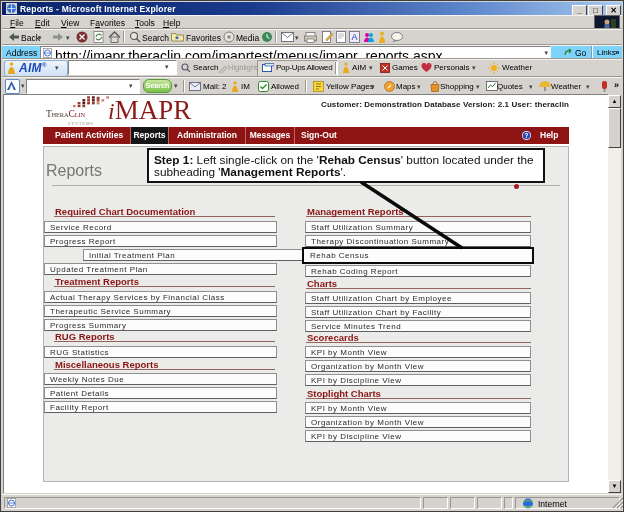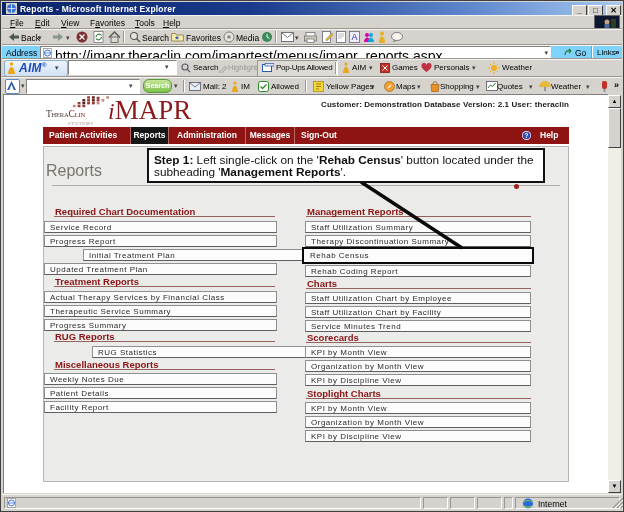--- a/index.html
+++ b/index.html
@@ -328,21 +328,21 @@
       <rect x="3" y="9" width="3" height="2.5" fill="#c8887a"></rect>
       <rect x="8" y="9" width="3" height="2.5"></rect>
       <rect x="13" y="9" width="3" height="2.5"></rect>
       <rect x="38" y="0" width="3" height="2.5" fill="#c8887a"></rect>
     </g>
 </svg>
 <div class="abs" style="left:108px;top:97px;font-family:'Liberation Serif',serif;color:#8b1a1a;font-size:27px;line-height:27px;"><i style="font-size:24px;">i</i>MAPR</div>
 <div class="abs" id="custtxt" style="left:321px;top:100px;">Customer: Demonstration Database Version: 2.1 User: theraclin</div>
 
 <div class="abs" id="navbar">
-  <div class="tab" style="left:0;width:88px;text-align:left;padding-left:6px;">Patient Activities</div>
+  <div class="tab" style="left:0;width:88px;text-align:left;padding-left:12px;">Patient Activities</div>
   <div class="tab" style="left:88px;width:38px;background:#161616;">Reports</div>
   <div class="tab" style="left:126px;width:77px;">Administration</div>
   <div class="tab" style="left:203px;width:49px;">Messages</div>
   <div class="tab" style="left:252px;width:48px;border-right:none;">Sign-Out</div>
   <svg class="icon" style="left:479px;top:4px" width="9" height="9" viewBox="0 0 9 9">
       <circle cx="4.5" cy="4.5" r="4.5" fill="#fff"></circle>
       <circle cx="4.5" cy="4.5" r="3.8" fill="#2a4ab8"></circle>
       <text x="4.5" y="7" font-size="6.5" font-weight="bold" text-anchor="middle" fill="#fff" font-family="Liberation Sans">?</text>
     </svg>
   <div class="abs" style="left:497px;top:0;height:17px;line-height:17px;color:#fff;font-weight:bold;font-size:8.5px;">Help</div>
@@ -355,21 +355,21 @@
 <div class="h" style="left:54px;top:206px;width:220px;">Required Chart Documentation</div>
 <div class="b" style="left:44px;top:221px;">Service Record</div>
 <div class="b" style="left:44px;top:235px;">Progress Report</div>
 <div class="b" style="left:44px;top:249px;margin-left:39px;">Initial Treatment Plan</div>
 <div class="b" style="left:44px;top:263px;">Updated Treatment Plan</div>
 <div class="h" style="left:54px;top:276px;width:220px;">Treatment Reports</div>
 <div class="b" style="left:44px;top:291px;">Actual Therapy Services by Financial Class</div>
 <div class="b" style="left:44px;top:305px;">Therapeutic Service Summary</div>
 <div class="b" style="left:44px;top:319px;">Progress Summary</div>
 <div class="h" style="left:54px;top:331px;width:220px;">RUG Reports</div>
-<div class="b" style="left:44px;top:346px;margin-left:48px;">RUG Statistics</div>
+<div class="b" style="left:44px;top:346px;">RUG Statistics</div>
 <div class="h" style="left:54px;top:359px;width:220px;">Miscellaneous Reports</div>
 <div class="b" style="left:44px;top:373px;">Weekly Notes Due</div>
 <div class="b" style="left:44px;top:387px;">Patient Details</div>
 <div class="b" style="left:44px;top:401px;">Facility Report</div>
 
 <div class="h" style="left:306px;top:206px;width:224px;">Management Reports</div>
 <div class="b br" style="left:305px;top:221px;">Staff Utilization Summary</div>
 <div class="b br" style="left:305px;top:235px;">Therapy Discontinuation Summary</div>
 <div class="abs" style="left:302px;top:247px;width:232px;height:17px;border:2px solid #0a0a0a;box-sizing:border-box;background:#fcfcfc;"></div>
 <div class="b br" style="left:305px;top:250px;border:none;height:10px;">Rehab Census</div>

